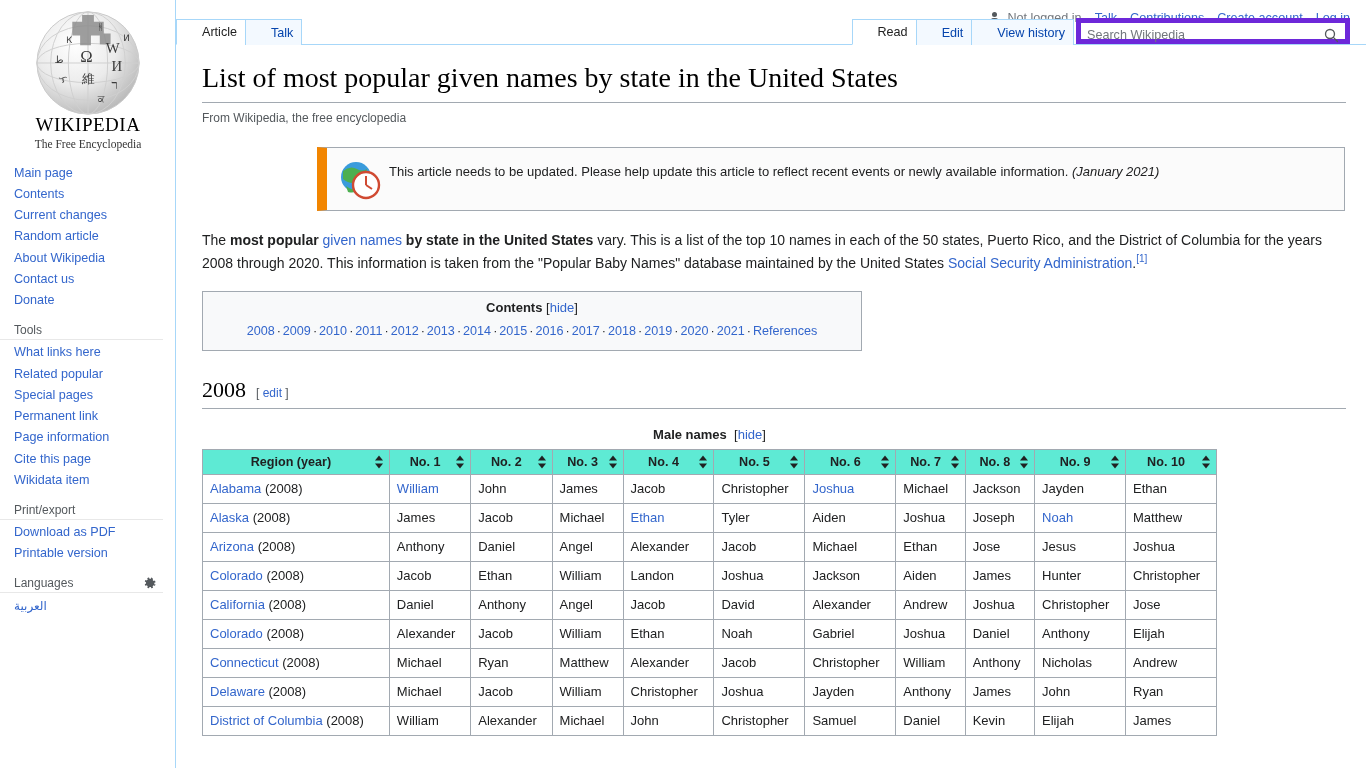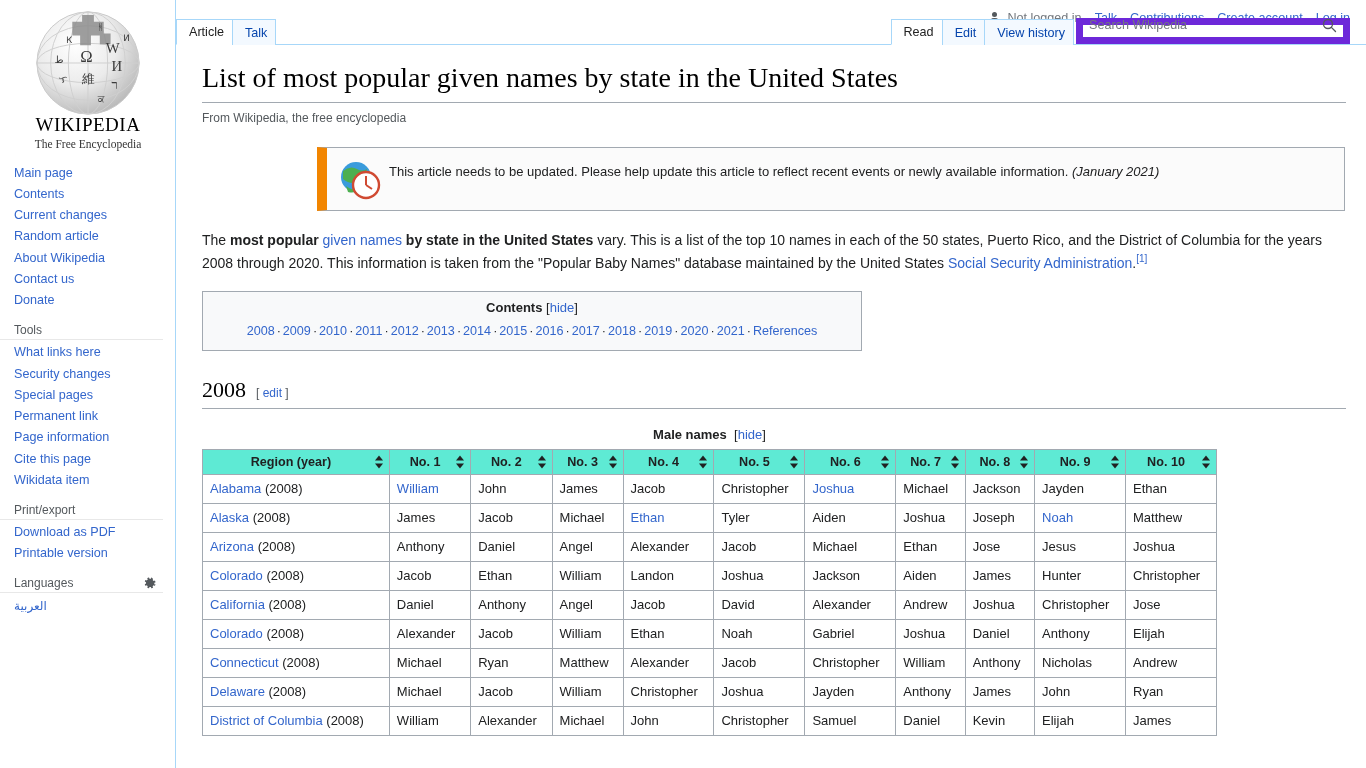--- a/index.html
+++ b/index.html
@@ -54,36 +54,36 @@
   .gear-icon { width: 13px; height: 13px; margin-right: 6px; display:inline-block; }
 
   
   #content-root { position: absolute; left: 176px; top: 0; right: 0; bottom: 0; }
 
   
   #tabs-row { position: relative; height: 44px; }
   #ns-tabs { position: absolute; left: 0; top: 18px; display: flex; align-items: flex-end; }
   #view-tabs { position: absolute; right: 292px; top: 18px; display: flex; align-items: flex-end; }
   .tab {
-    font-size: 12.6px; padding: 7px 8px 6px 12px; line-height: 1;
+    font-size: 12.6px; padding: 7px 8px 6px 25px; line-height: 1;
     border: 1px solid #a7d7f9; border-bottom: none; background: #f3f9ff;
     position: relative; top: 1px; height: 26px; display:flex; align-items:center;
   }
   .tab + .tab { margin-left: -1px; }
   .tab a { color: #0645ad; }
   .tab.selected { background: #ffffff; color: #222; border-bottom: 1px solid #fff; }
   #tab-underline {
     position: absolute; left: 0; right: 0; top: 44px; height: 1px; background: #a7d7f9;
   }
   
   #search-box {
     position: absolute; right: 16px; top: 18px;
     width: 274px; height: 26px;
-    border: 7px solid #6d28d9; background: #fff;
-    display: flex; align-items: flex-end;
+    border: 5px solid #6d28d9; background: #fff;
+    display: flex; align-items: flex-start;
   }
   #search-input {
     border: none; outline: none; flex: 1; height: 24px;
     padding: 0 6px; font-size: 12.6px; font-family: "Liberation Sans", sans-serif;
     color: #202122; background: transparent;
   }
   #search-input::placeholder { color: #72777d; }
   #search-btn { width: 28px; height: 24px; display:flex; align-items:center; justify-content:center;
     background: transparent; border: none; cursor: pointer; }
 
@@ -225,21 +225,21 @@
           <li><a href="#">Contact us</a></li>
           <li><a href="#">Donate</a></li>
         </ul>
       </div>
       <div class="portal">
         <div class="portal-heading">
           <span>Tools</span>
         </div>
         <ul>
           <li><a href="#">What links here</a></li>
-          <li><a href="#">Security changes</a></li>
+          <li><a href="#">Related popular</a></li>
           <li><a href="#">Special pages</a></li>
           <li><a href="#">Permanent link</a></li>
           <li><a href="#">Page information</a></li>
           <li><a href="#">Cite this page</a></li>
           <li><a href="#">Wikidata item</a></li>
         </ul>
       </div>
       <div class="portal">
         <div class="portal-heading">
           <span>Print/export</span>

